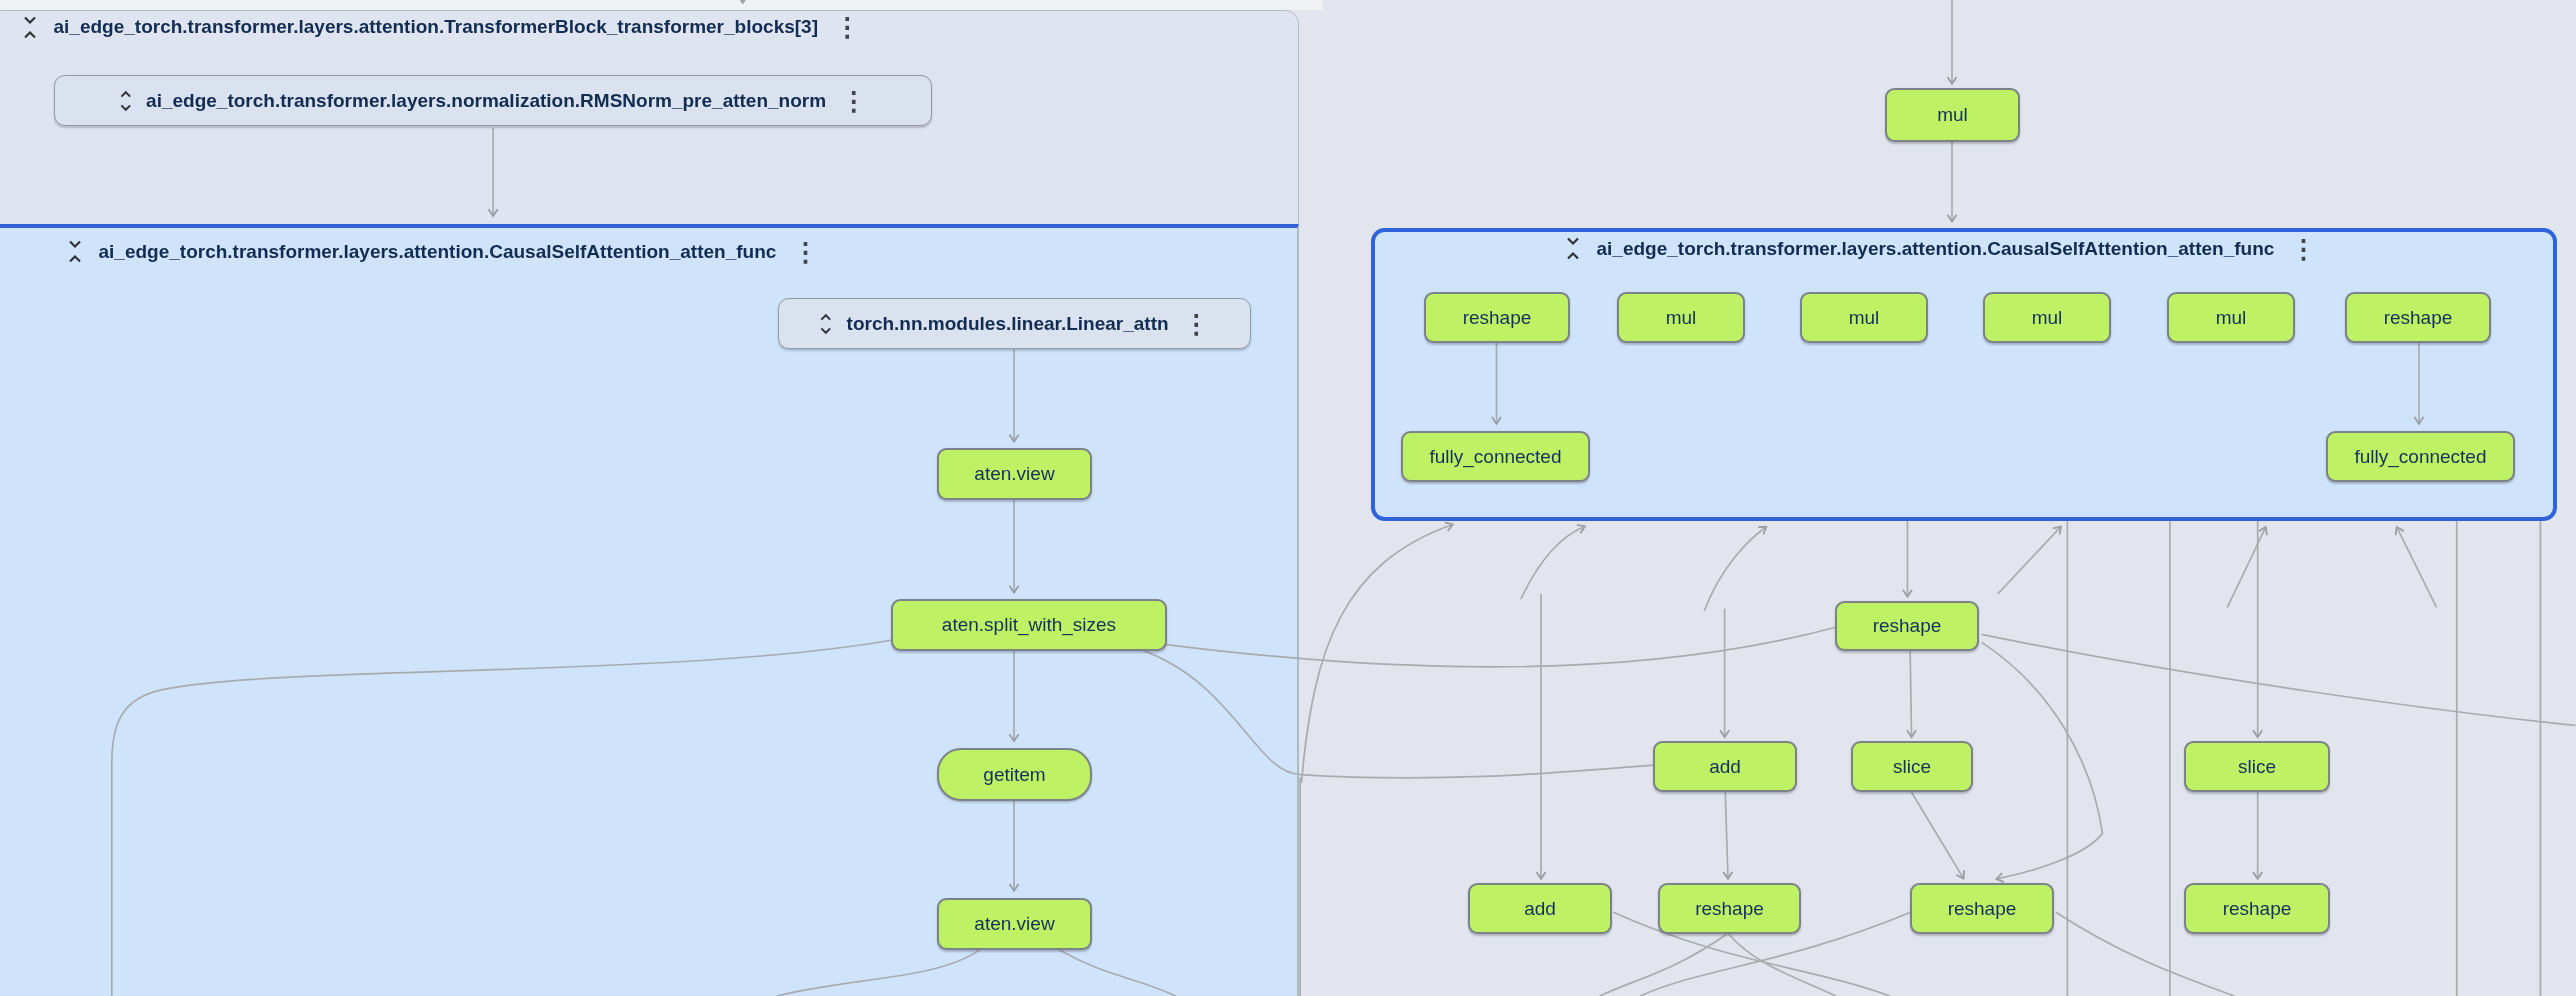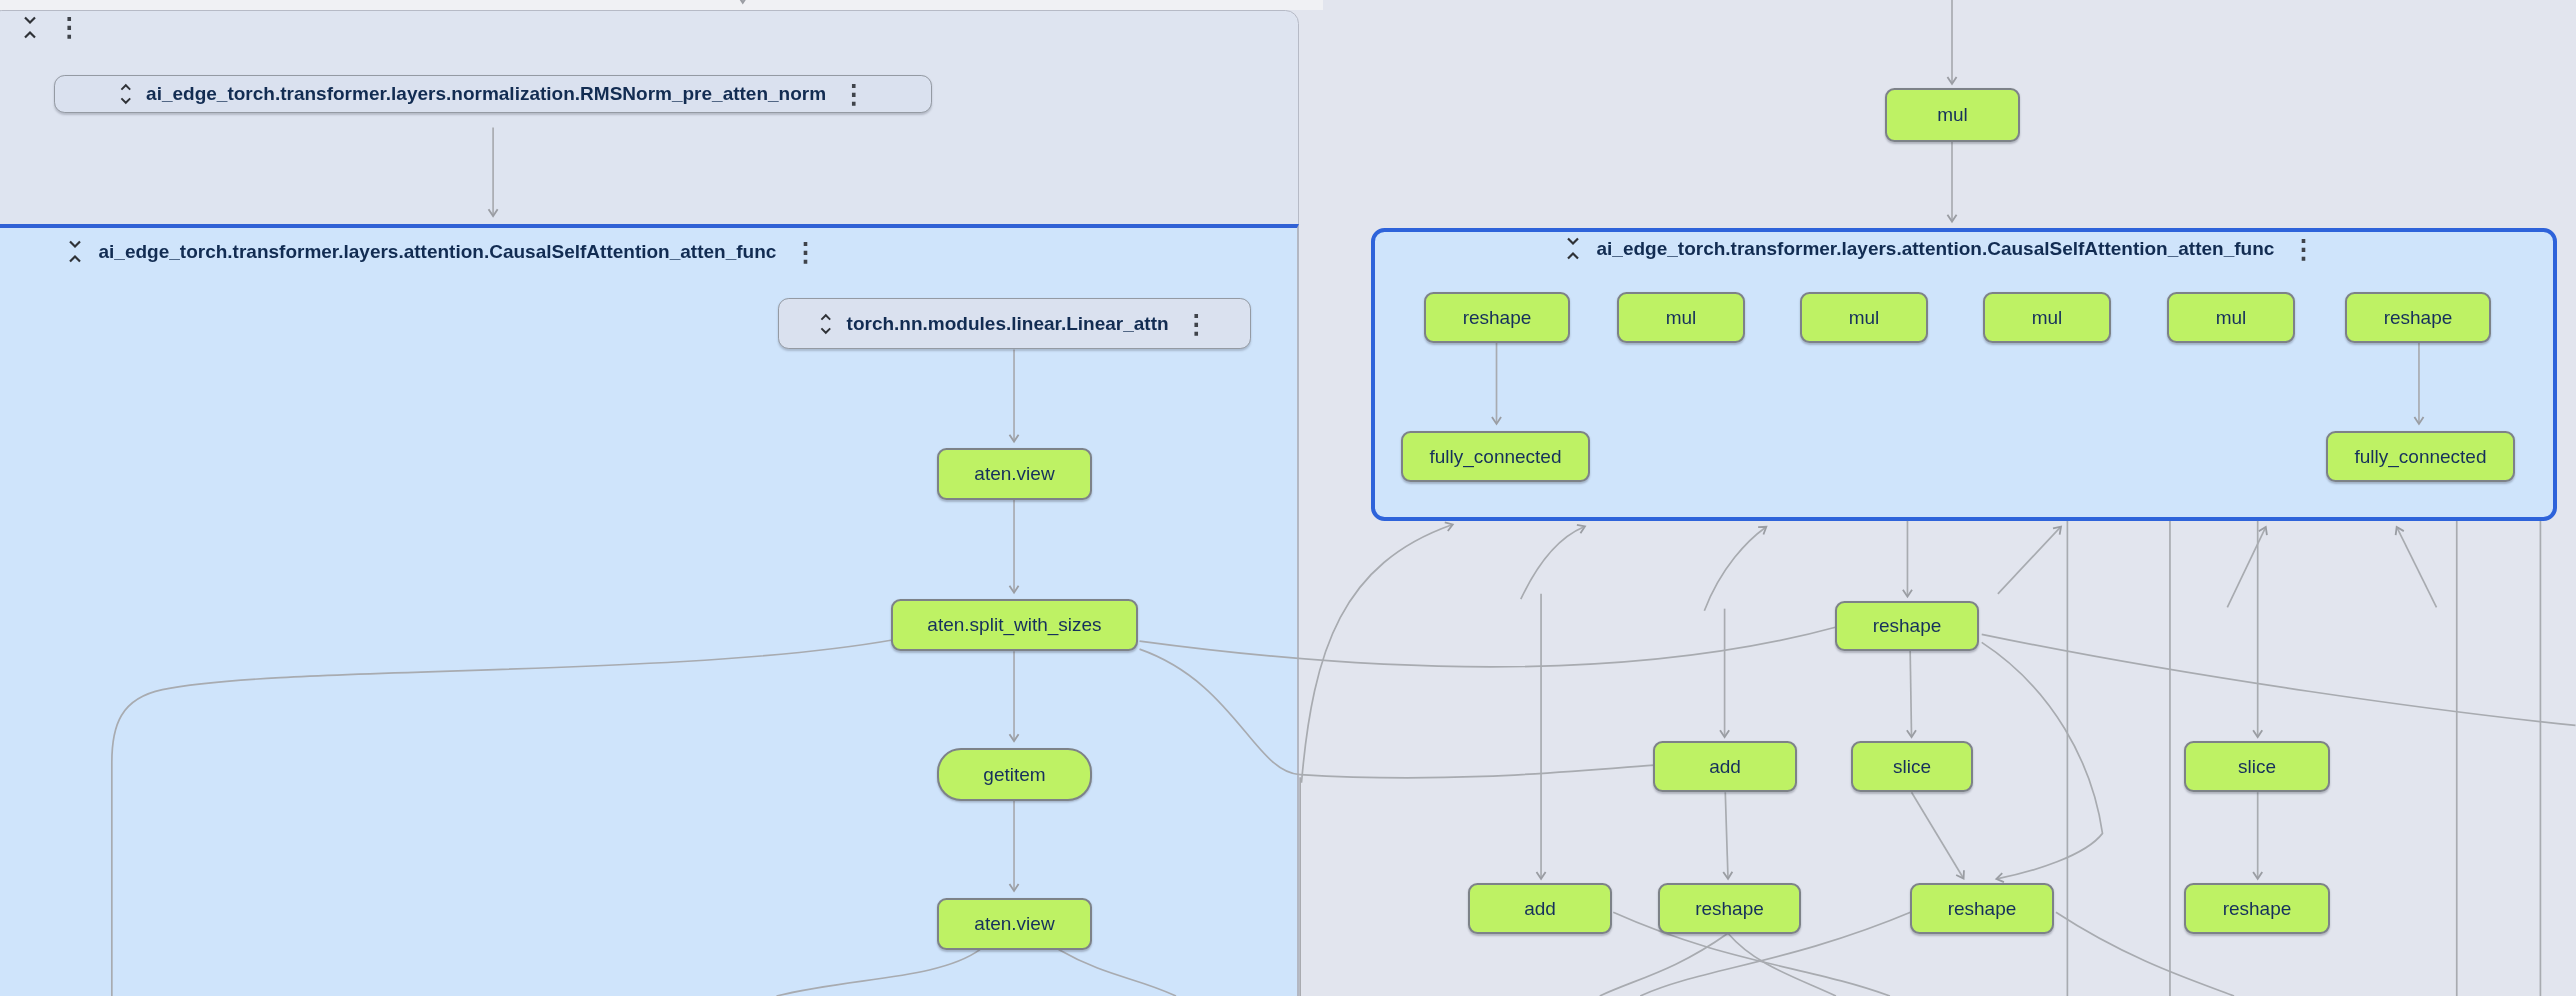--- a/index.html
+++ b/index.html
@@ -96,24 +96,25 @@
     </g>
   </svg>
 
   <div class="hdr" style="left:20px;top:13.5px;">
     <span class="gicon">
       <svg width="20" height="27" viewBox="0 0 24 32" fill="none" stroke="#2f3237" stroke-width="2.6">
         <path d="M6 4 L12 10 L18 4"></path>
           <path d="M6 28 L12 22 L18 28"></path>
         </svg>
     </span>
-    <span class="kebab">⋮</span>
-  </div>
-
-  <div class="gnode" style="left:54px;top:75px;width:878px;height:38px;">
+    <span class="hdr-label">ai_edge_torch.transformer.layers.attention.TransformerBlock_transformer_blocks[3]</span>
+    <span class="kebab">⋮</span>
+  </div>
+
+  <div class="gnode" style="left:54px;top:75px;width:878px;height:51px;">
     <span class="gicon">
       <svg width="17.6" height="26" viewBox="0 0 24 32" fill="none" stroke="#2f3237" stroke-width="2.6">
         <path d="M6 10 L12 4 L18 10"></path>
           <path d="M6 22 L12 28 L18 22"></path>
         </svg>
     </span>
     <span class="hdr-label">ai_edge_torch.transformer.layers.normalization.RMSNorm_pre_atten_norm</span>
     <span class="kebab">⋮</span>
   </div>
 
@@ -135,21 +136,21 @@
           <path d="M6 22 L12 28 L18 22"></path>
         </svg>
     </span>
     <span class="hdr-label">torch.nn.modules.linear.Linear_attn</span>
     <span class="kebab">⋮</span>
   </div>
 
   <div class="op" style="left:937px;top:448px;width:155px;height:52px;">
     <span>aten.view</span>
     </div>
-  <div class="op" style="left:891px;top:599px;width:247px;height:52px;">
+  <div class="op" style="left:891px;top:599px;width:276px;height:52px;">
     <span>aten.split_with_sizes</span>
     </div>
   <div class="op" style="left:937px;top:748px;width:155px;height:53px;border-radius:24px;">
     <span>getitem</span>
     </div>
   <div class="op" style="left:937px;top:898px;width:155px;height:52px;">
     <span>aten.view</span>
     </div>
 
   <div class="op" style="left:1885px;top:88px;width:135px;height:54px;">

